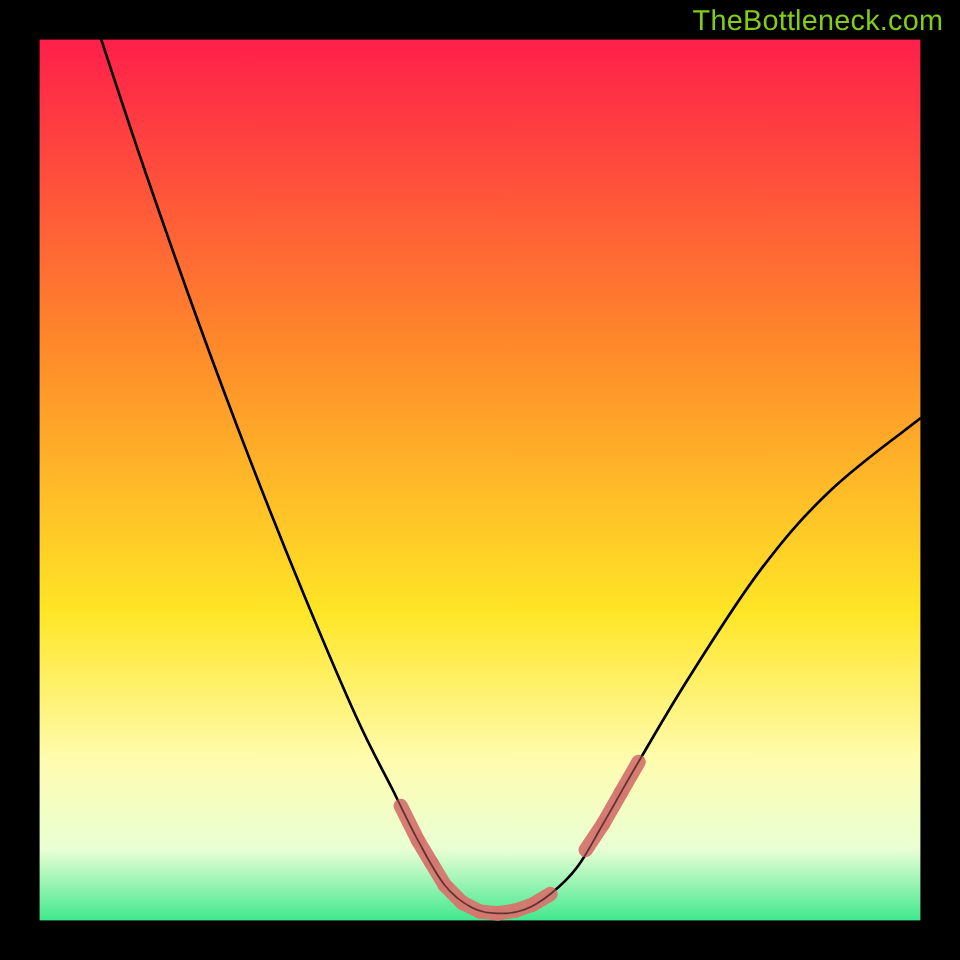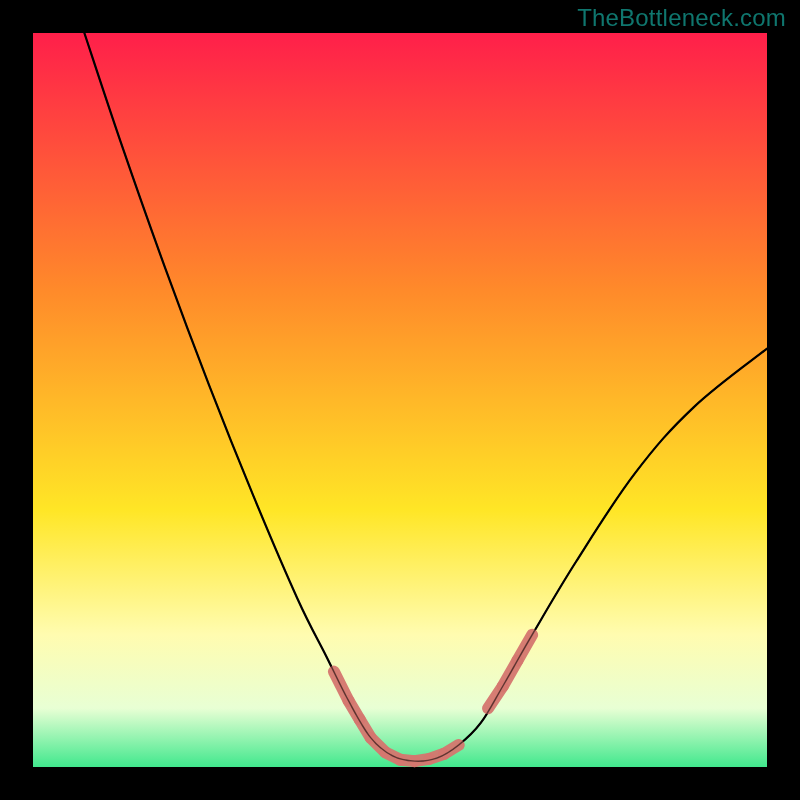--- a/index.html
+++ b/index.html
@@ -17,21 +17,21 @@
     width: 800px;
     height: 800px;
   }
   .attribution {
     position: absolute;
     top: 4px;
     right: 14px;
     font-family: Arial, Helvetica, sans-serif;
     font-size: 24px;
     font-weight: 500;
-    color: #0f766e;
+    color: #84cc16;
     letter-spacing: 0.2px;
   }
   svg {
     position: absolute;
     left: 0;
     top: 0;
   }
 </style>
 </head>
 <body>

